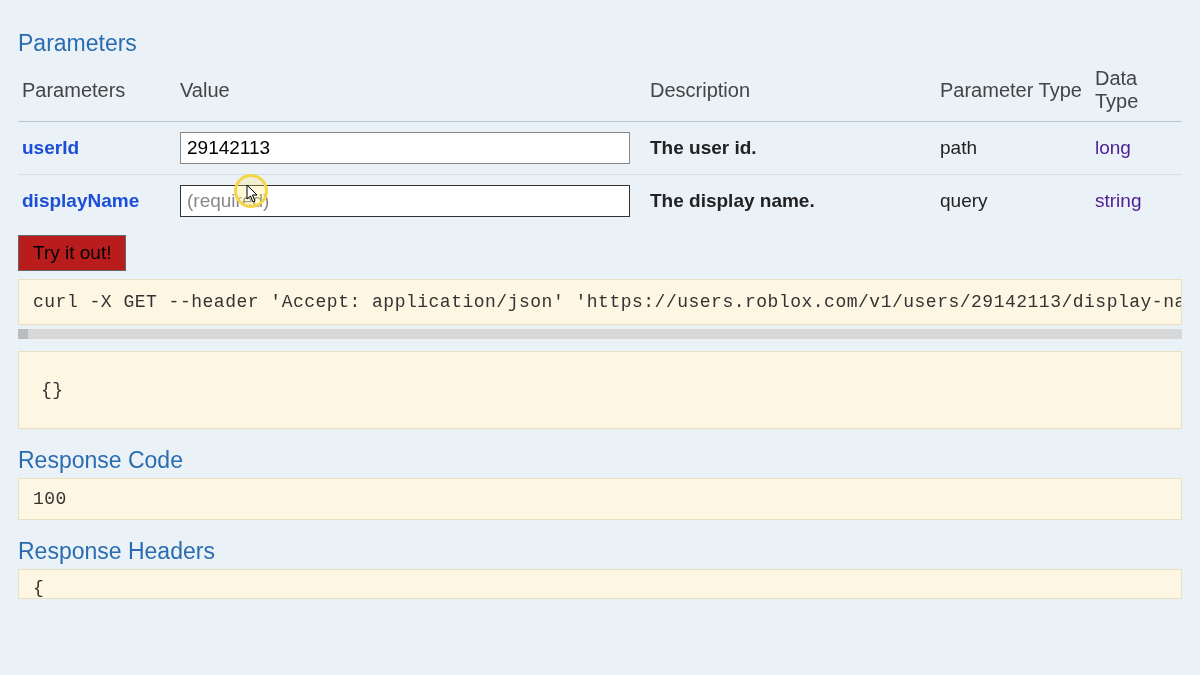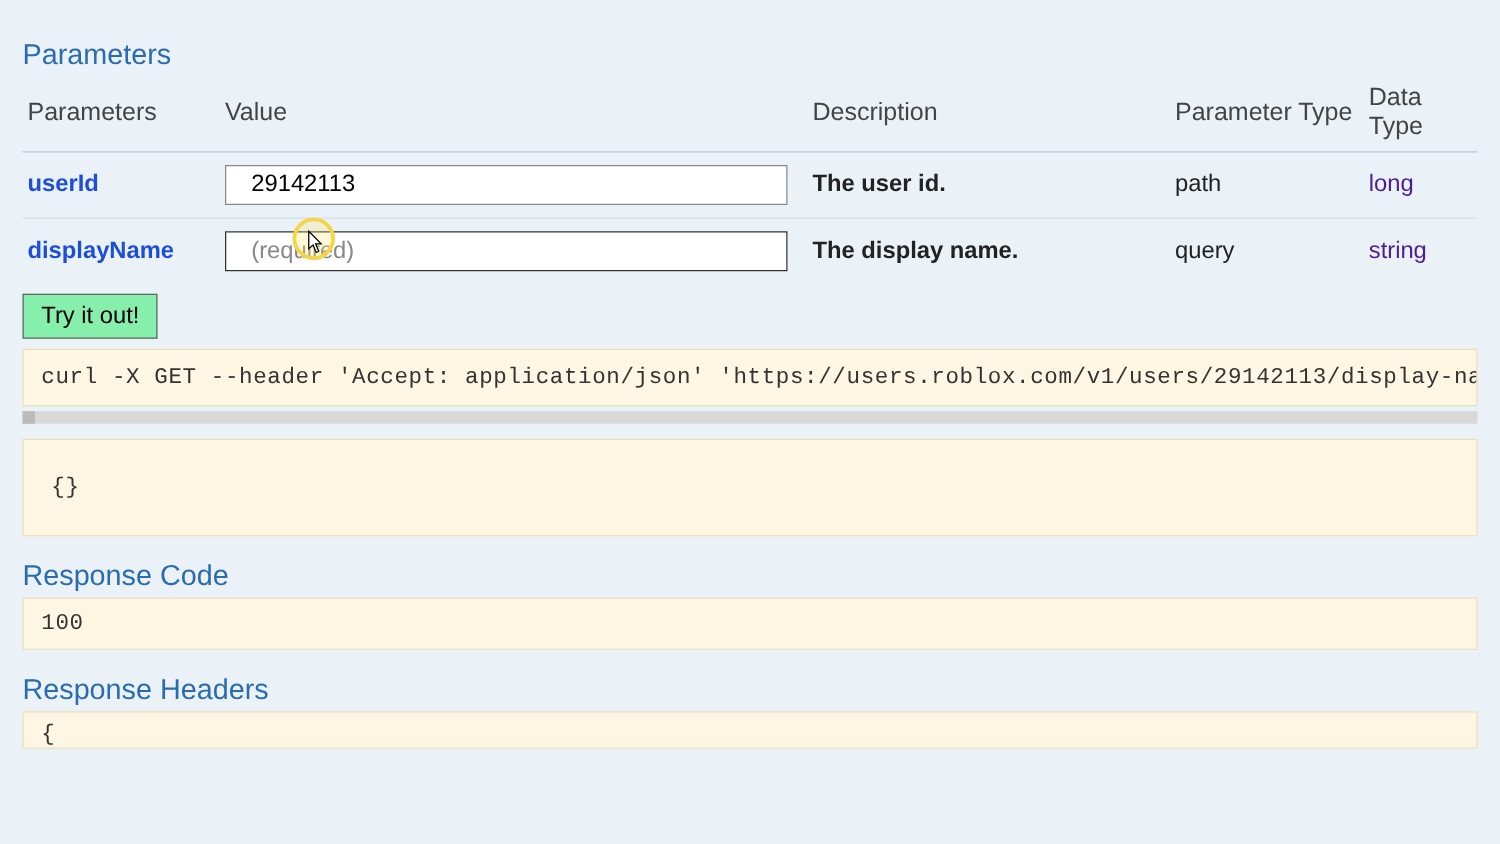--- a/index.html
+++ b/index.html
@@ -41,33 +41,33 @@
   }
   table.params tr:last-child td { border-bottom: none; }
   .col-param { width: 158px; font-weight: bold; color: #1d4ed8; }
   .col-value { width: 470px; }
   .col-desc { width: 290px; font-weight: bold; color: #222; }
   .col-ptype { width: 155px; color: #222; }
   .col-dtype { color: #4c1d95; }
   input.param-input {
     width: 450px;
     font-size: 19px;
-    padding: 4px 20px;
+    padding: 4px 6px;
     border: 1px solid #888;
     background: #fff;
     font-family: Arial, Helvetica, sans-serif;
   }
   input.param-input.required {
     border: 1px solid #333;
   }
   input.param-input::placeholder { color: #888; font-style: normal; }
   .try-btn {
     font-size: 19px;
     padding: 6px 14px;
-    background: #86efac;
+    background: #b91c1c;
     border: 1px solid #666;
     cursor: pointer;
     margin-top: 8px;
     margin-bottom: 8px;
     font-family: Arial, Helvetica, sans-serif;
   }
   .code-block {
     background: #fdf6e3;
     border: 1px solid #e8e0c0;
     padding: 12px 14px;

